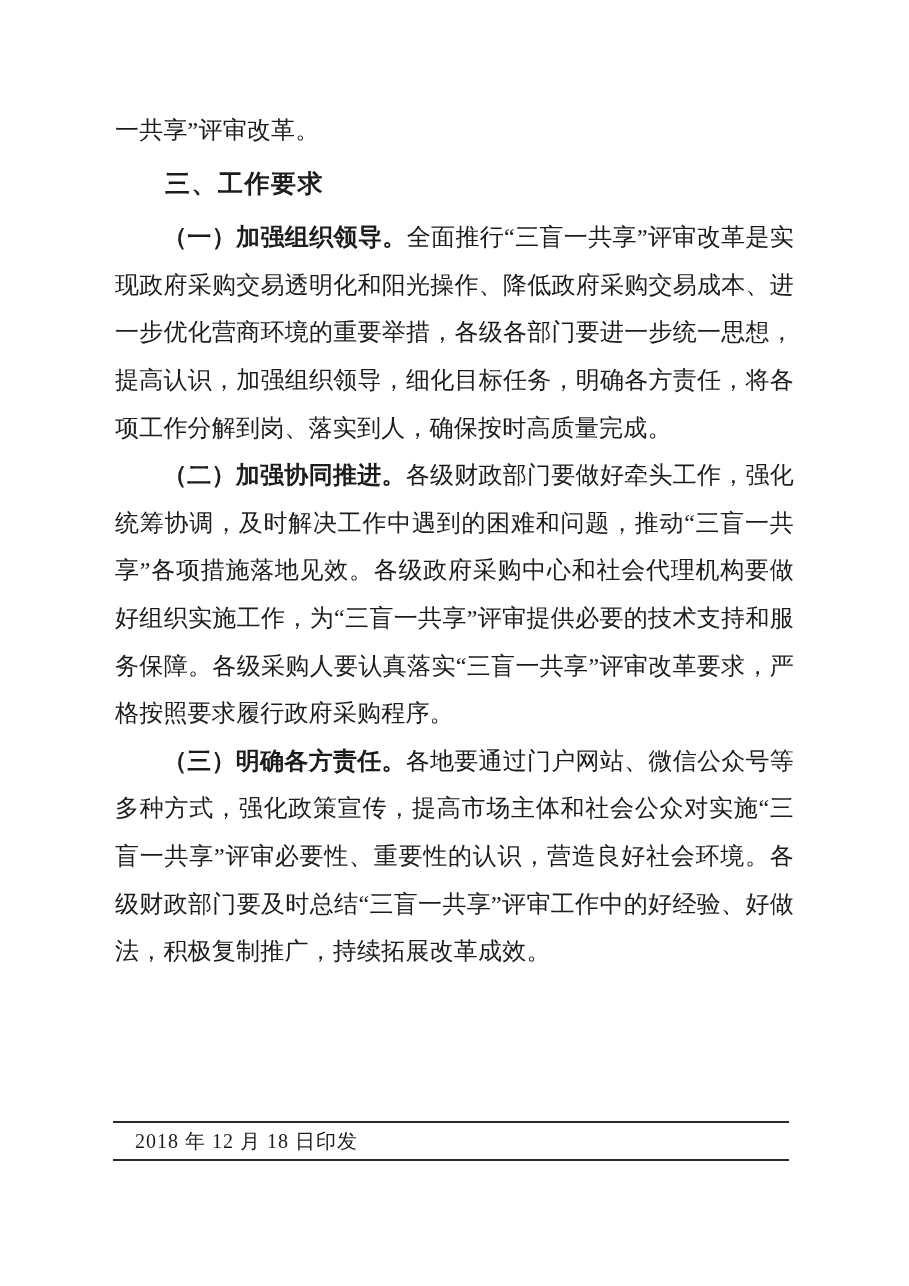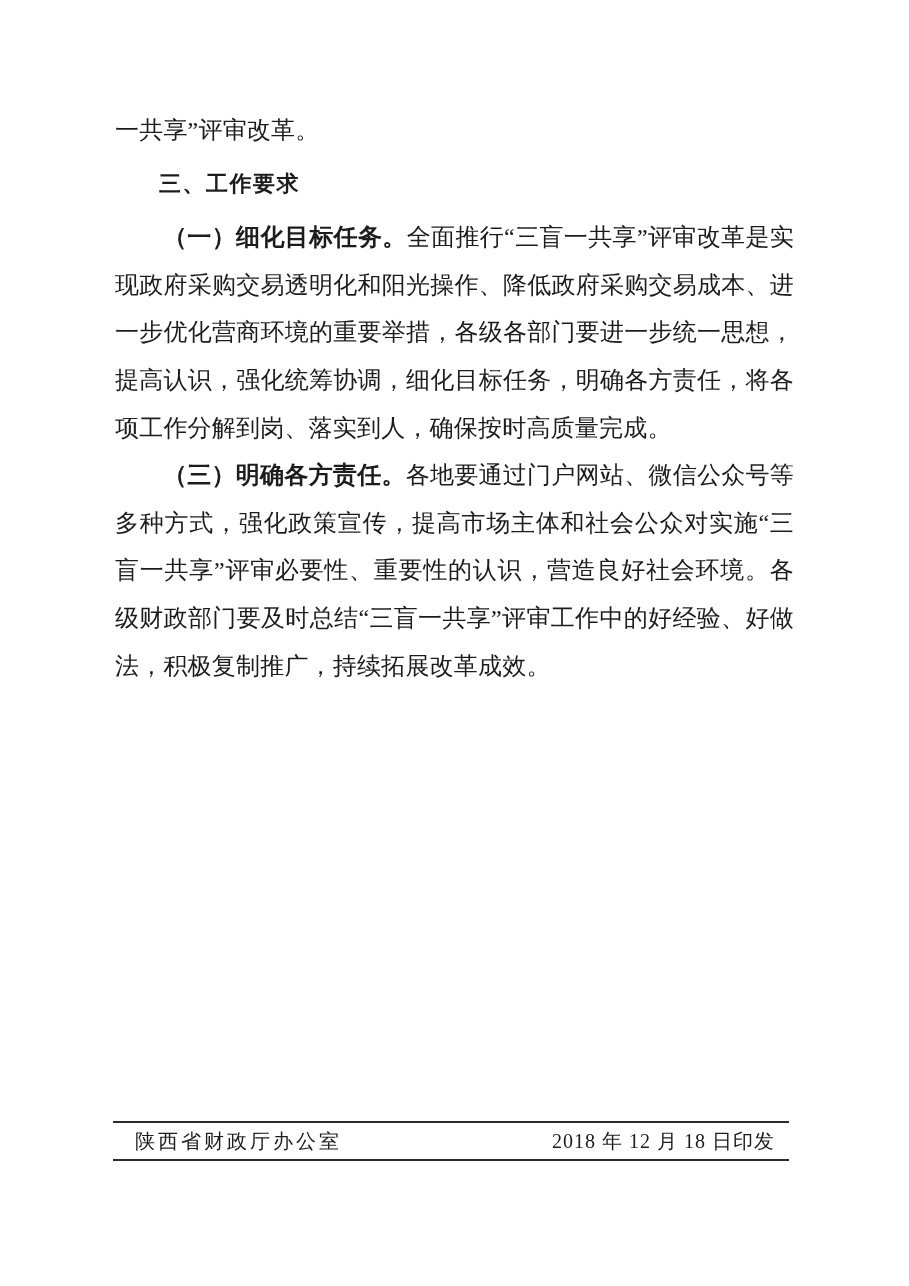--- a/index.html
+++ b/index.html
@@ -30,21 +30,21 @@
   .content p {
     margin: 0;
     text-indent: 2em;
   }
   .content p.continuation {
     text-indent: 0;
   }
   .section-heading {
     font-family: "Liberation Sans", "DejaVu Sans", sans-serif;
     font-weight: bold;
-    font-size: 22px;
+    font-size: 25px;
     line-height: 47.6px;
     margin: 5px 0 7px 0;
     text-indent: 2em;
     letter-spacing: 1.5px;
     text-align: left;
   }
   .lead {
     font-weight: bold;
   }
   .colophon {
@@ -74,28 +74,30 @@
 
 <div class="page">
 
   <div class="content">
 
     <p class="continuation">一共享”评审改革。</p>
 
     <h2 class="section-heading">三、工作要求</h2>
 
     <p>
-      <span class="lead">（一）细化目标任务。</span><span>全面推行“三盲一共享”评审改革是实现政府采购交易透明化和阳光操作、降低政府采购交易成本、进一步优化营商环境的重要举措，各级各部门要进一步统一思想，提高认识，强化统筹协调，细化目标任务，明确各方责任，将各项工作分解到岗、落实到人，确保按时高质量完成。</span>
+      <span class="lead">（一）加强组织领导。</span><span>全面推行“三盲一共享”评审改革是实现政府采购交易透明化和阳光操作、降低政府采购交易成本、进一步优化营商环境的重要举措，各级各部门要进一步统一思想，提高认识，加强组织领导，细化目标任务，明确各方责任，将各项工作分解到岗、落实到人，确保按时高质量完成。</span>
     </p>
 
+    <p>
+      <span class="lead">（二）加强协同推进。</span><span>各级财政部门要做好牵头工作，强化统筹协调，及时解决工作中遇到的困难和问题，推动“三盲一共享”各项措施落地见效。各级政府采购中心和社会代理机构要做好组织实施工作，为“三盲一共享”评审提供必要的技术支持和服务保障。各级采购人要认真落实“三盲一共享”评审改革要求，严格按照要求履行政府采购程序。</span>
+    </p>
 
     <p>
       <span class="lead">（三）明确各方责任。</span><span>各地要通过门户网站、微信公众号等多种方式，强化政策宣传，提高市场主体和社会公众对实施“三盲一共享”评审必要性、重要性的认识，营造良好社会环境。各级财政部门要及时总结“三盲一共享”评审工作中的好经验、好做法，积极复制推广，持续拓展改革成效。</span>
     </p>
 
   </div>
 
   <div class="colophon">
-    <span class="issuer">陕西省财政厅办公室</span>
     <span class="print-date">2018 年 12 月 18 日印发</span>
   </div>
 
 </div>
 
 </body></html>

